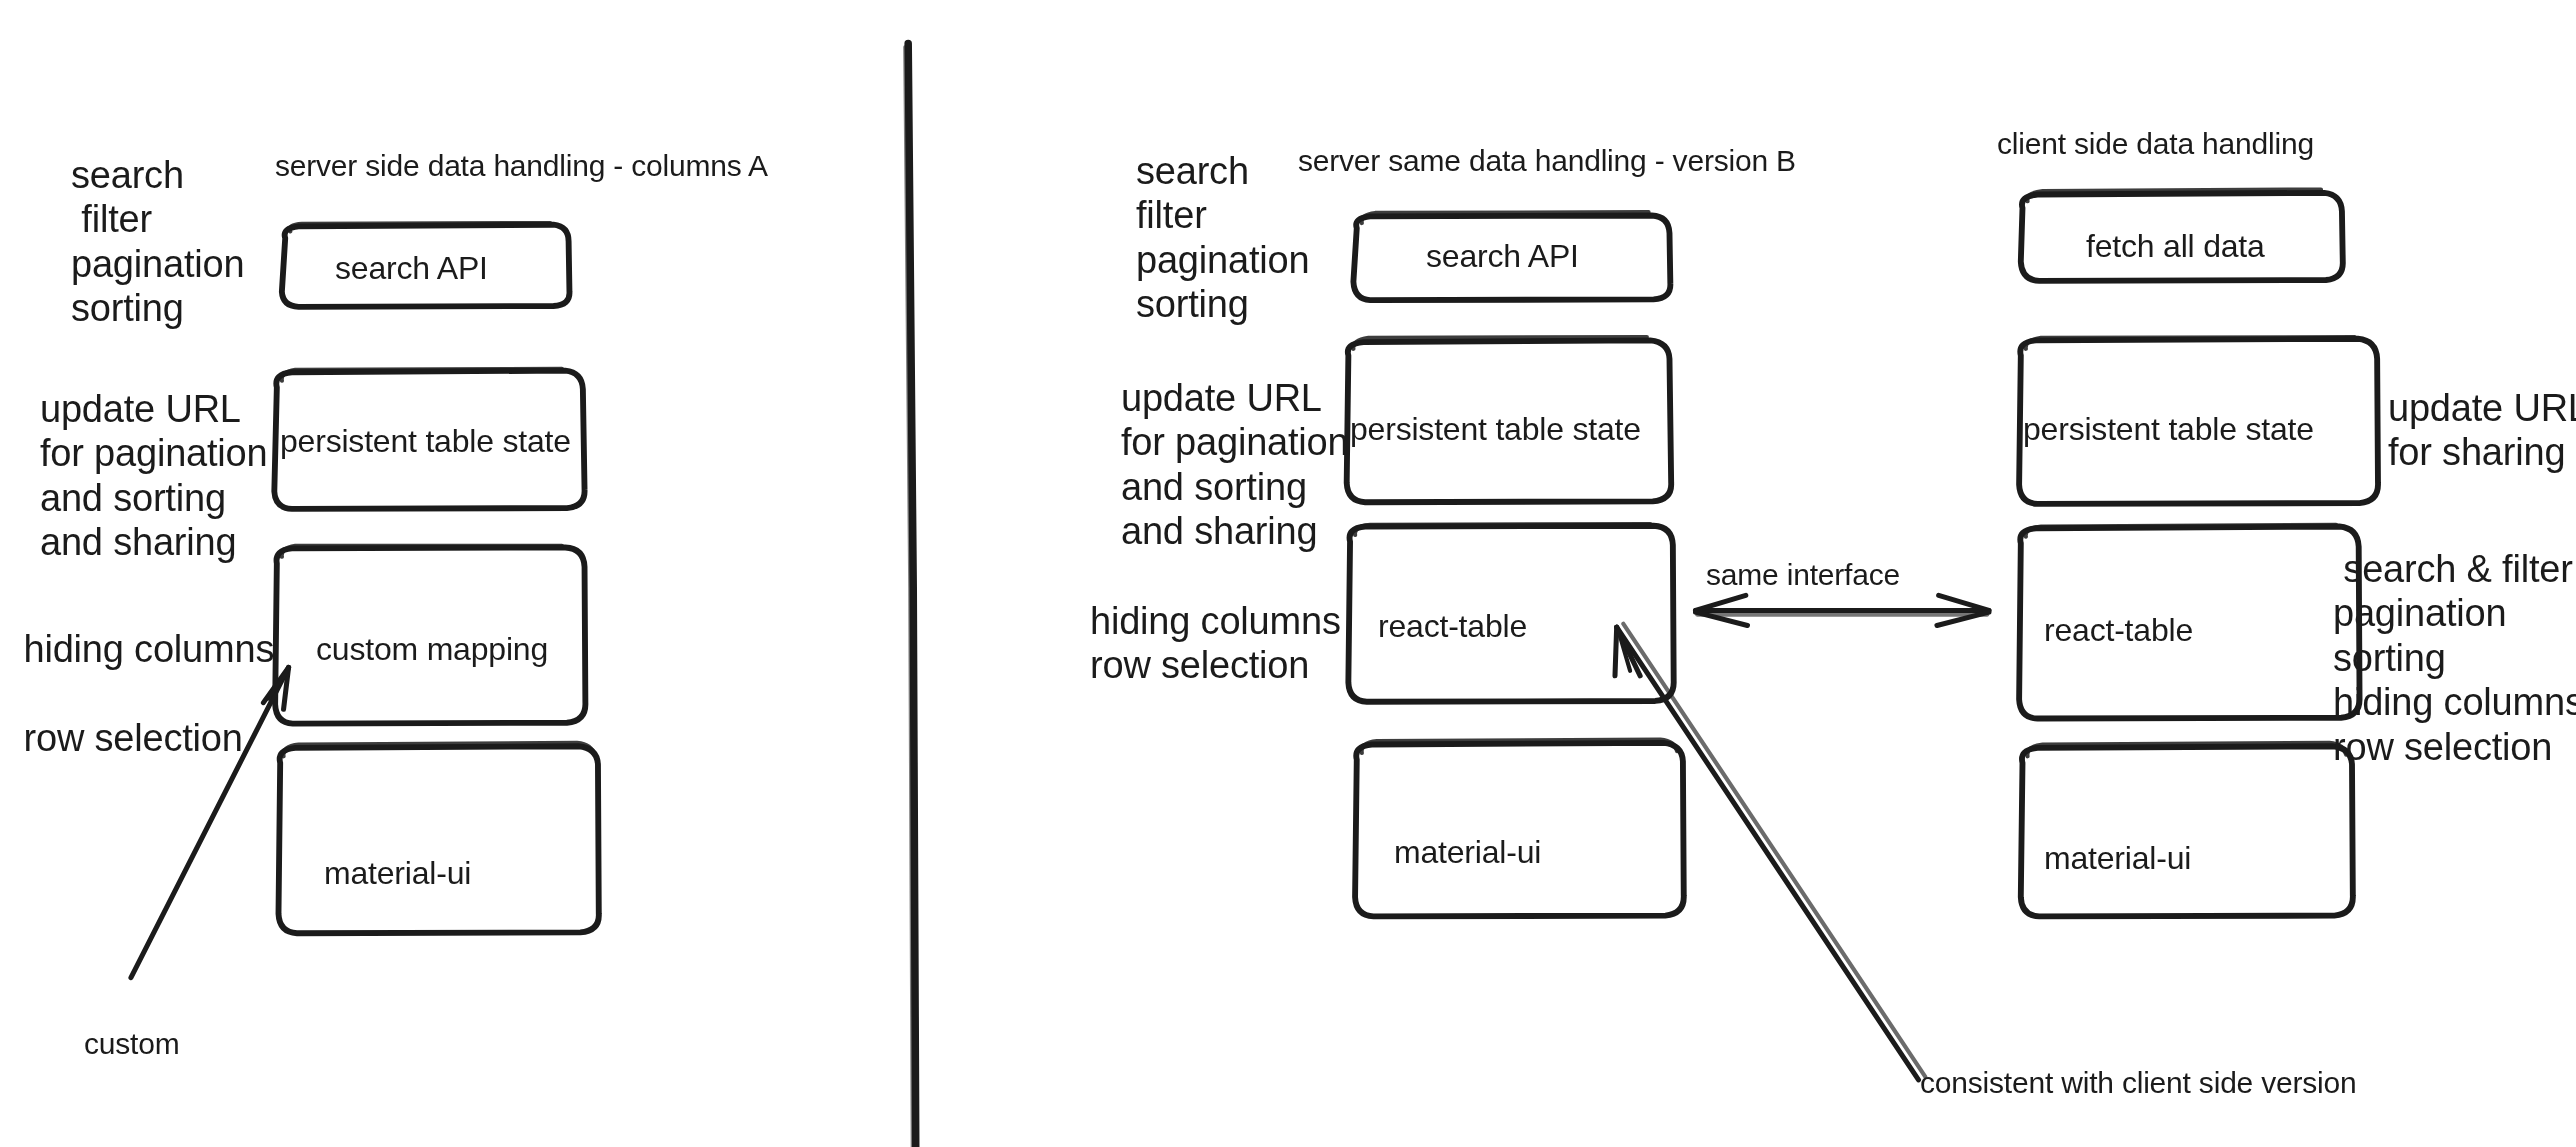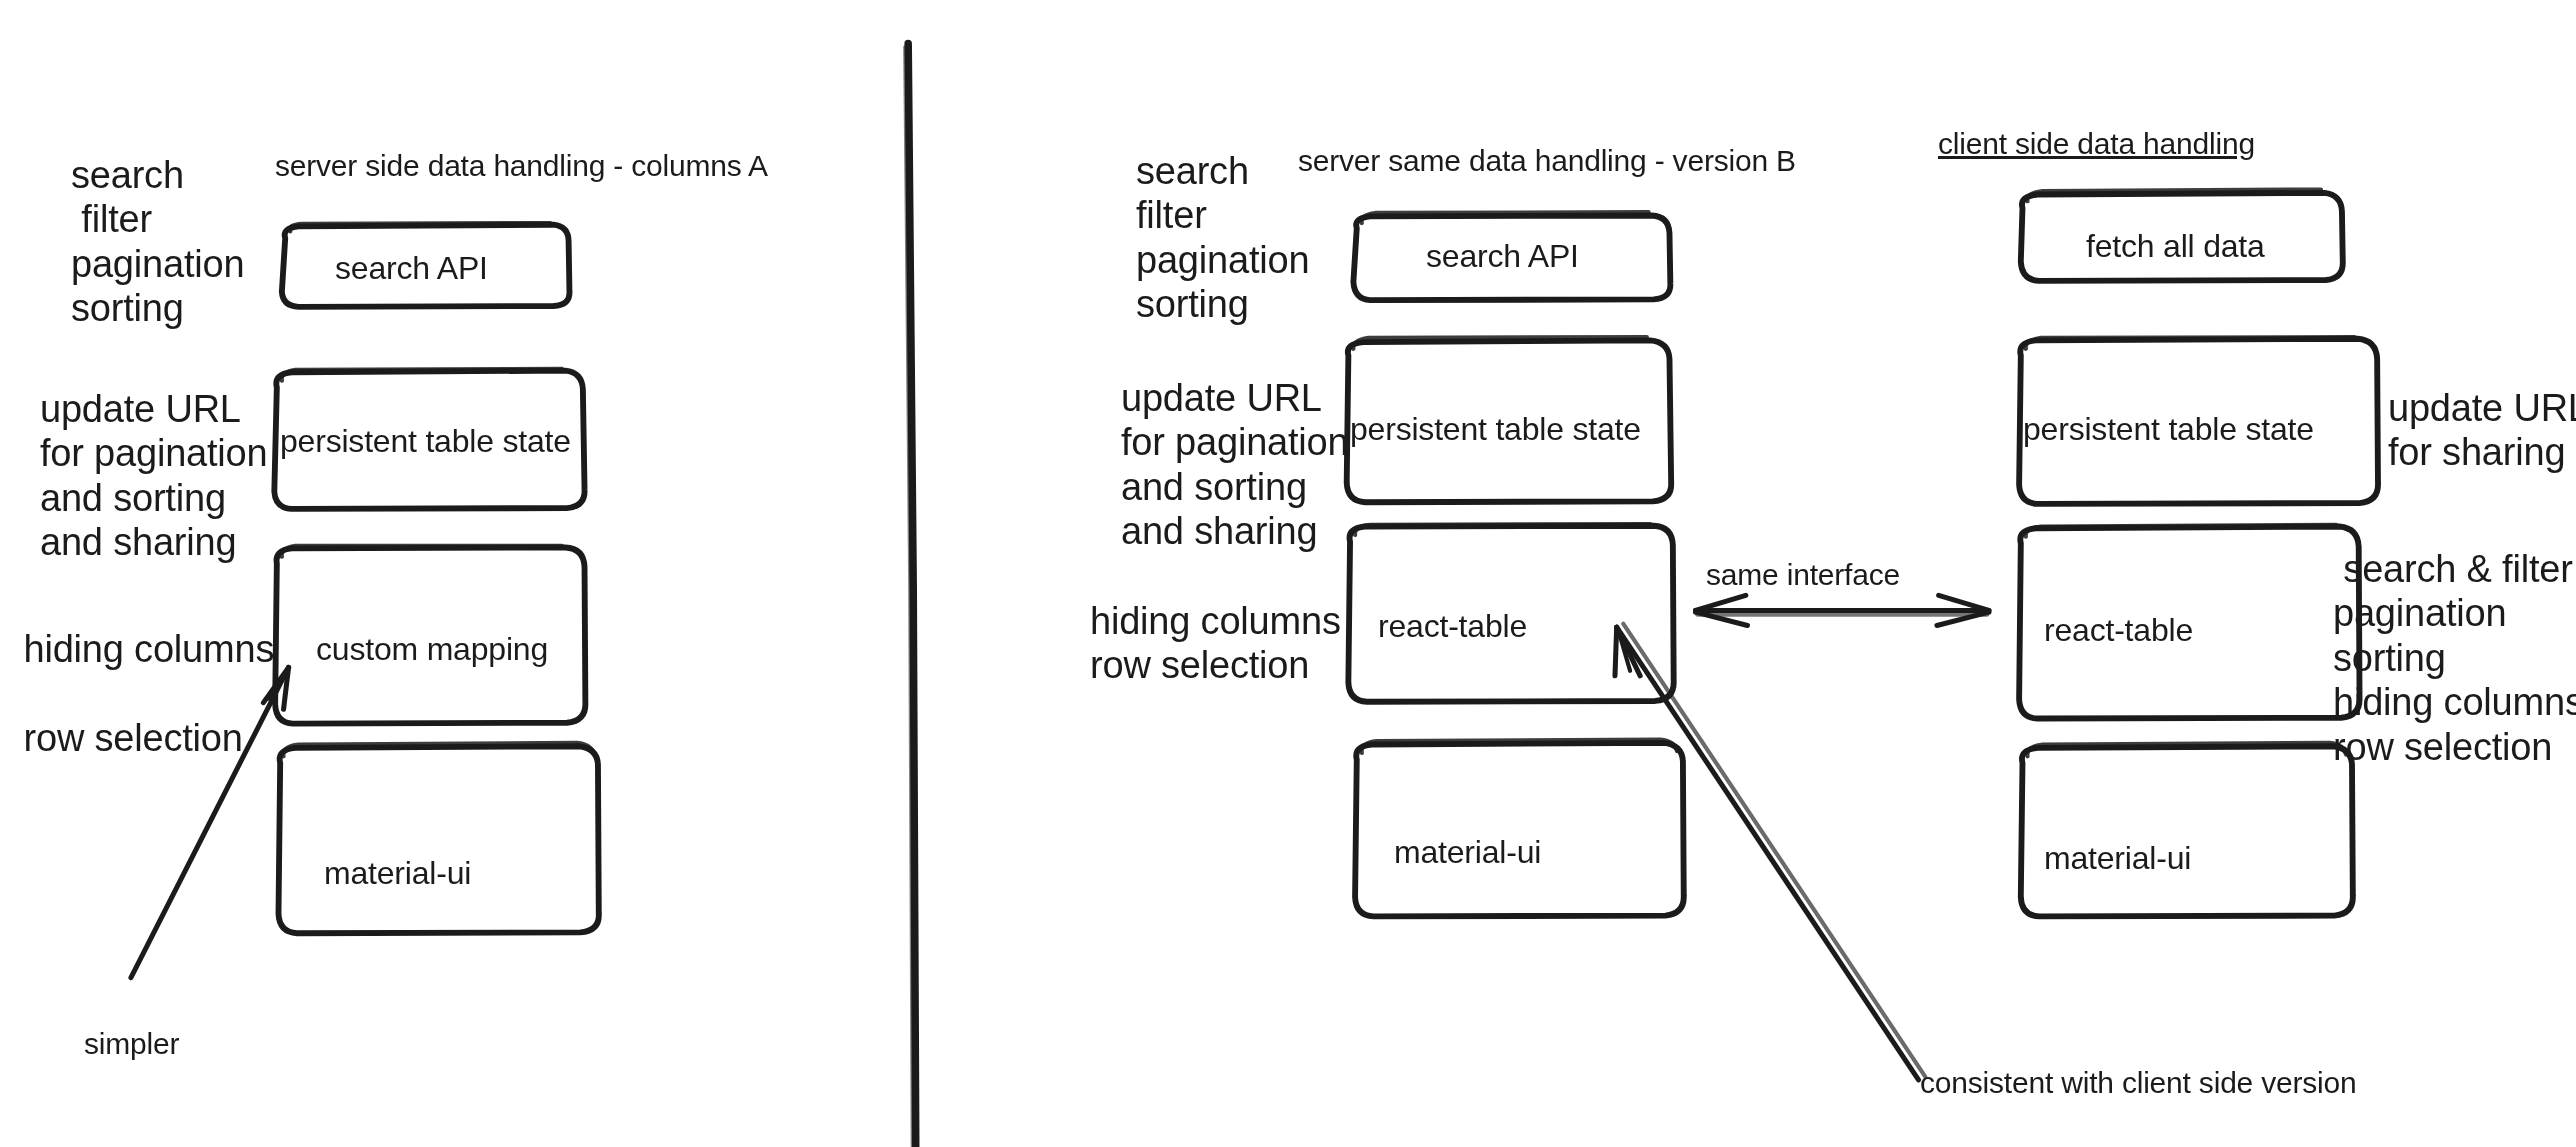--- a/index.html
+++ b/index.html
@@ -175,21 +175,21 @@
 row selection</div>
 
     <div class="box-label t-boxlbl" style="left:335px; top:250px;">search API</div>
 
     <div class="box-label t-boxlbl" style="left:280px; top:423px;">persistent table state</div>
 
     <div class="box-label t-boxlbl" style="left:316px; top:631px;">custom mapping</div>
 
     <div class="box-label t-boxlbl" style="left:324px; top:855px;">material-ui</div>
 
-    <div class="txt t-note" style="left:84px; top:1026px;">simpler</div>
+    <div class="txt t-note" style="left:84px; top:1026px;">custom</div>
   </div>
 
   <div>
 
     <div class="txt t-head" style="left:1298px; top:143px;">server same data handling - version B</div>
 
     <div class="txt t-side multiline" style="left:1136px; top:149px;">search
 filter
 pagination
 sorting</div>
@@ -206,21 +206,21 @@
 
     <div class="box-label t-boxlbl" style="left:1350px; top:411px;">persistent table state</div>
 
     <div class="box-label t-boxlbl" style="left:1378px; top:608px;">react-table</div>
 
     <div class="box-label t-boxlbl" style="left:1394px; top:834px;">material-ui</div>
   </div>
 
   <div>
 
-    <div class="txt t-head" style="left:1938px; top:126px;text-decoration:underline;">client side data handling</div>
+    <div class="txt t-head" style="left:1997px; top:126px;">client side data handling</div>
 
     <div class="txt t-side multiline" style="left:2388px; top:386px;">update URL
 for sharing</div>
 
     <div class="txt t-side multiline" style="left:2333px; top:547px;"> search &amp; filter
 pagination
 sorting
 hiding columns
 row selection</div>
 

